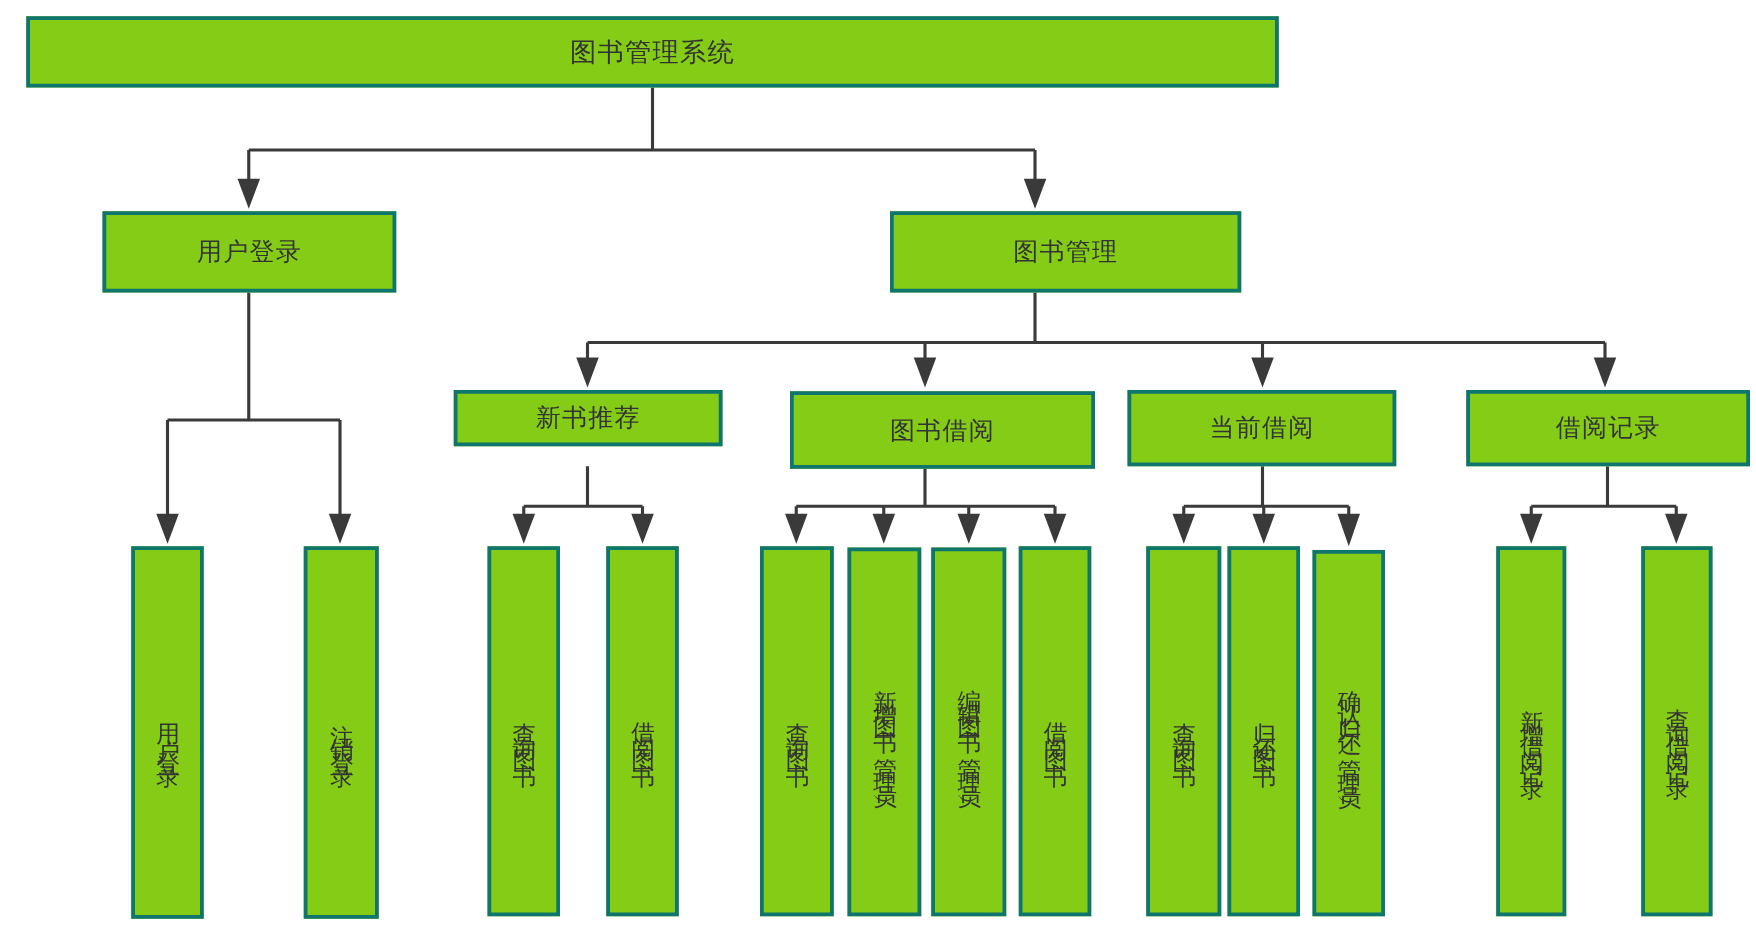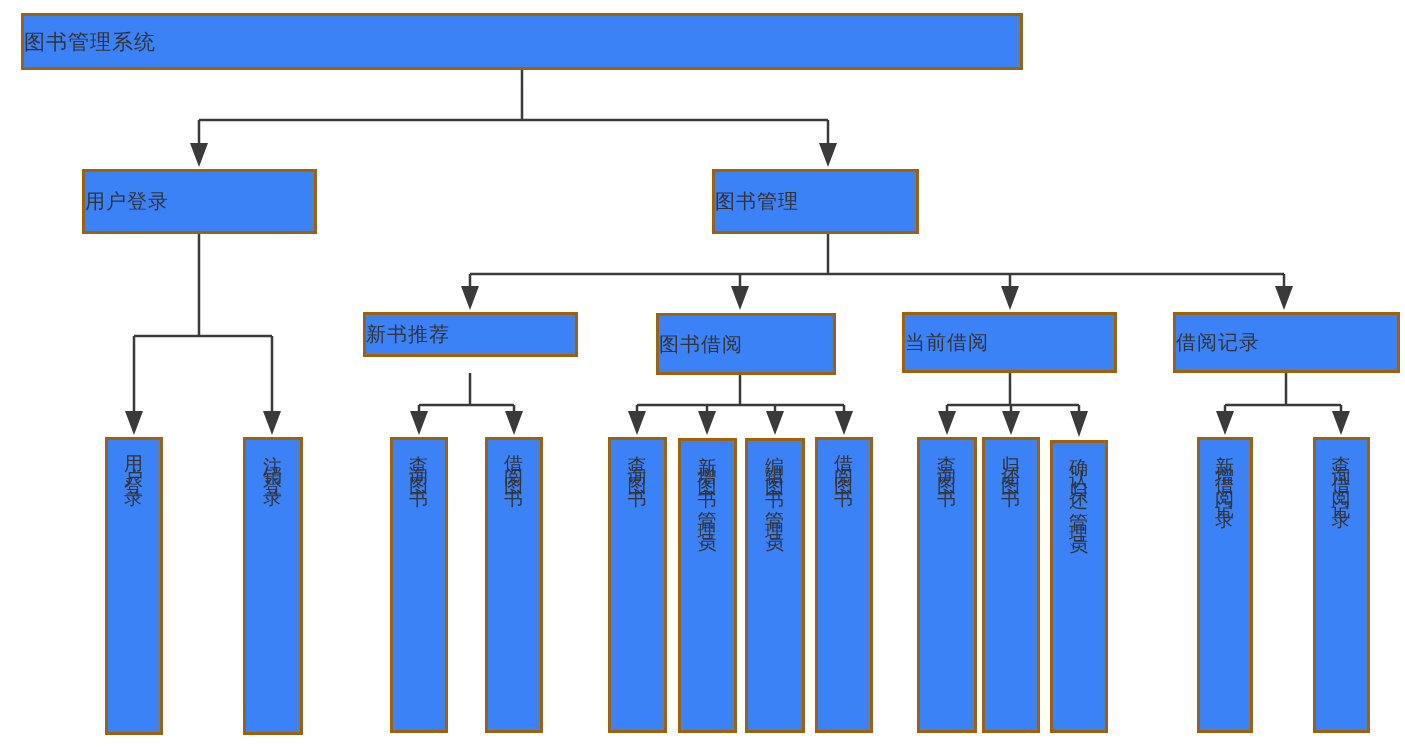--- a/index.html
+++ b/index.html
@@ -14,25 +14,25 @@
   svg.connectors {
     position: absolute;
     left: 0; top: 0;
     width: 1405px; height: 747px;
   }
   svg.connectors path { stroke: #3a3a3a; stroke-width: 2.5; fill: none; }
   svg.connectors polygon { fill: #3a3a3a; stroke: none; }
   .node {
     position: absolute;
     box-sizing: border-box;
-    background: #3b82f6;
-    border: 3px solid #a16207;
+    background: #84cc16;
+    border: 3px solid #0f766e;
     display: flex;
     align-items: center;
-    justify-content: flex-start;
+    justify-content: center;
     color: #333333;
   }
   .hbox { font-size: 20px; letter-spacing: 1px; }
   .hbox.title { font-size: 21px; }
   .vbox {
     writing-mode: vertical-rl;
     text-orientation: mixed;
     font-size: 19px;
     letter-spacing: 11px;
     line-height: 1;
@@ -84,28 +84,28 @@
     <polygon points="1332,411 1350,411 1341,435"></polygon>
   </svg>
 
   <div class="node hbox title" style="left:21px;top:13px;width:1002px;height:57px">
     <span>图书管理系统</span>
   </div>
 
   <div class="node hbox" style="left:82px;top:169px;width:235px;height:65px">
     <span>用户登录</span>
   </div>
-  <div class="node hbox" style="left:712px;top:169px;width:207px;height:65px">
+  <div class="node hbox" style="left:712px;top:169px;width:281px;height:65px">
     <span>图书管理</span>
   </div>
 
   <div class="node hbox" style="left:363px;top:312px;width:215px;height:45px">
     <span>新书推荐</span>
   </div>
-  <div class="node hbox" style="left:656px;top:313px;width:180px;height:62px">
+  <div class="node hbox" style="left:632px;top:313px;width:244px;height:62px">
     <span>图书借阅</span>
   </div>
   <div class="node hbox" style="left:1173px;top:312px;width:227px;height:61px">
     <span>借阅记录</span>
   </div>
   <div class="node hbox" style="left:902px;top:312px;width:215px;height:61px">
     <span>当前借阅</span>
   </div>
 
   <div class="node vbox" style="left:105px;top:437px;width:58px;height:298px">

